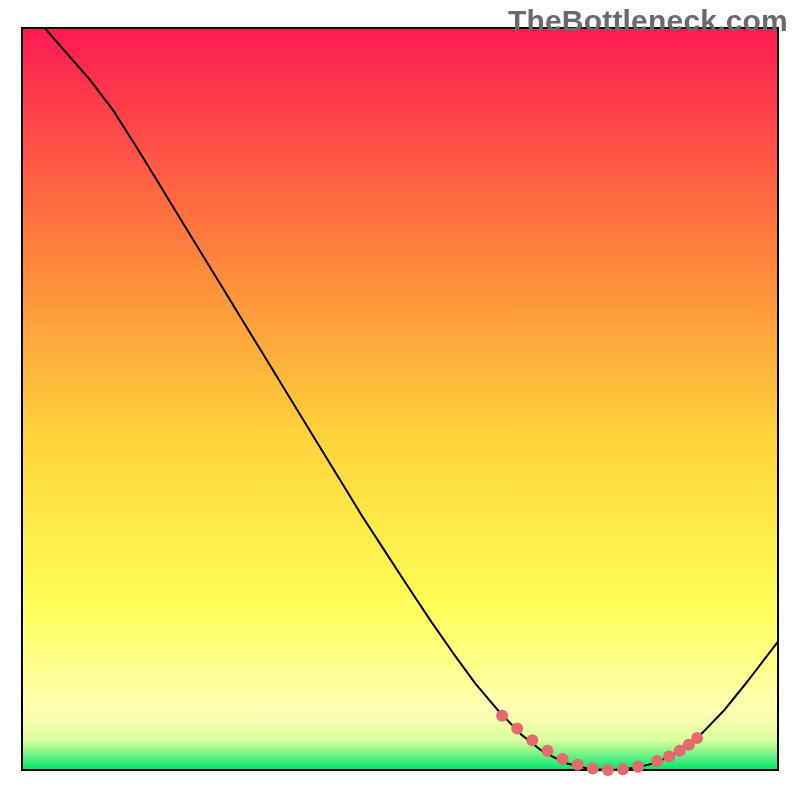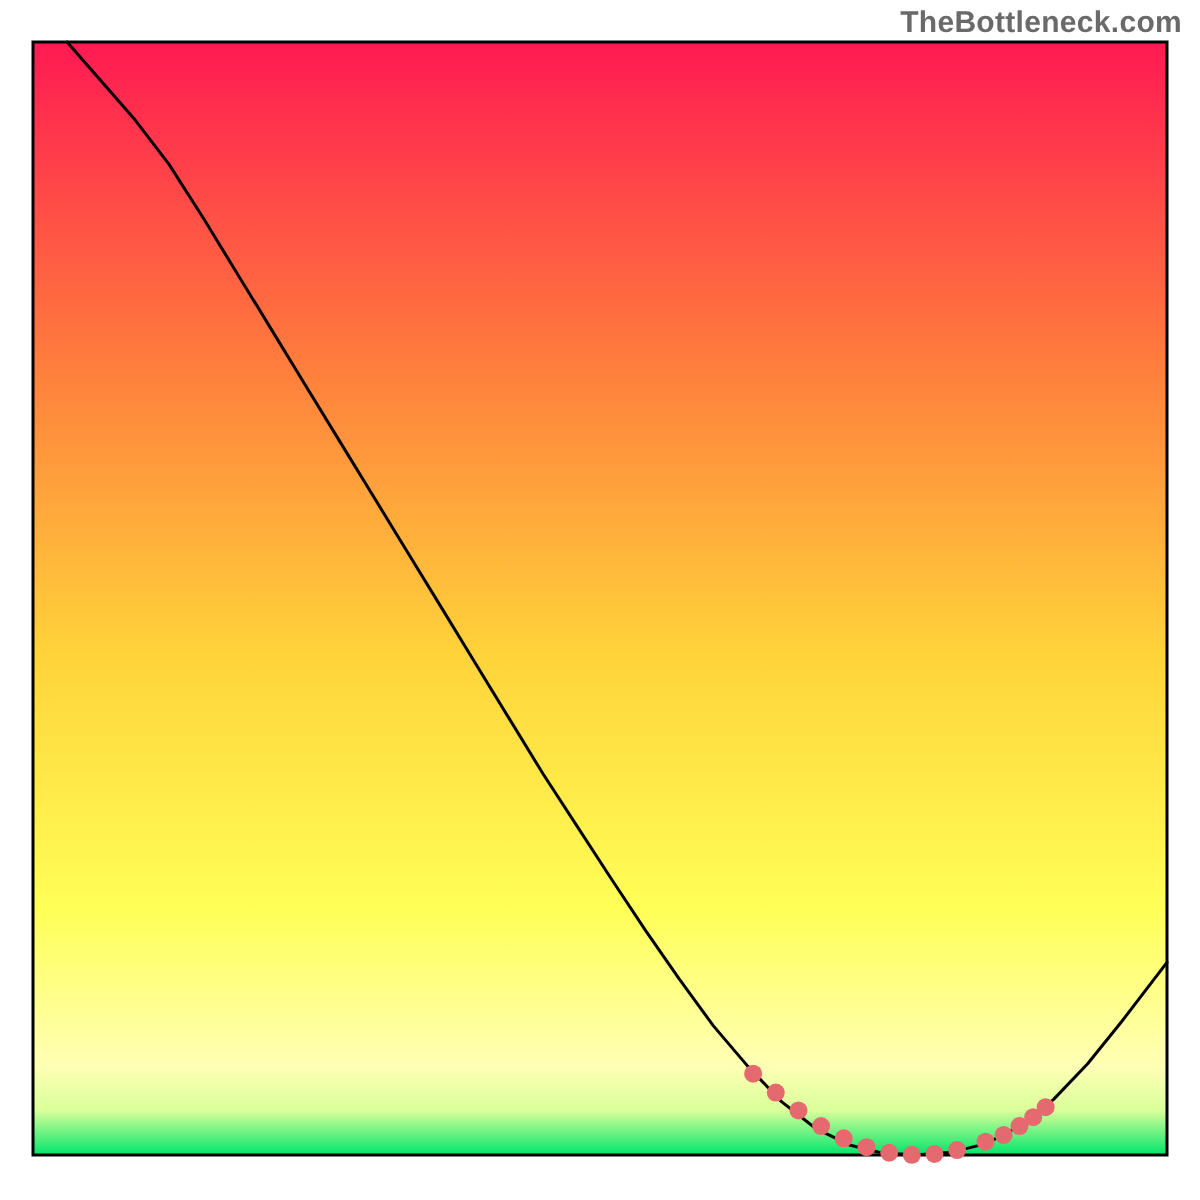--- a/index.html
+++ b/index.html
@@ -13,21 +13,21 @@
   .canvas {
     position: relative;
     width: 800px;
     height: 800px;
     background: #fff;
   }
   .watermark {
     position: absolute;
     top: 4px;
     right: 12px;
-    font-size: 20px;
+    font-size: 30px;
     font-weight: 600;
     color: #6a6a6a;
     letter-spacing: 0.2px;
     font-family: Arial, sans-serif;
   }
   svg.plot {
     position: absolute;
     left: 0;
     top: 0;
     width: 800px;

